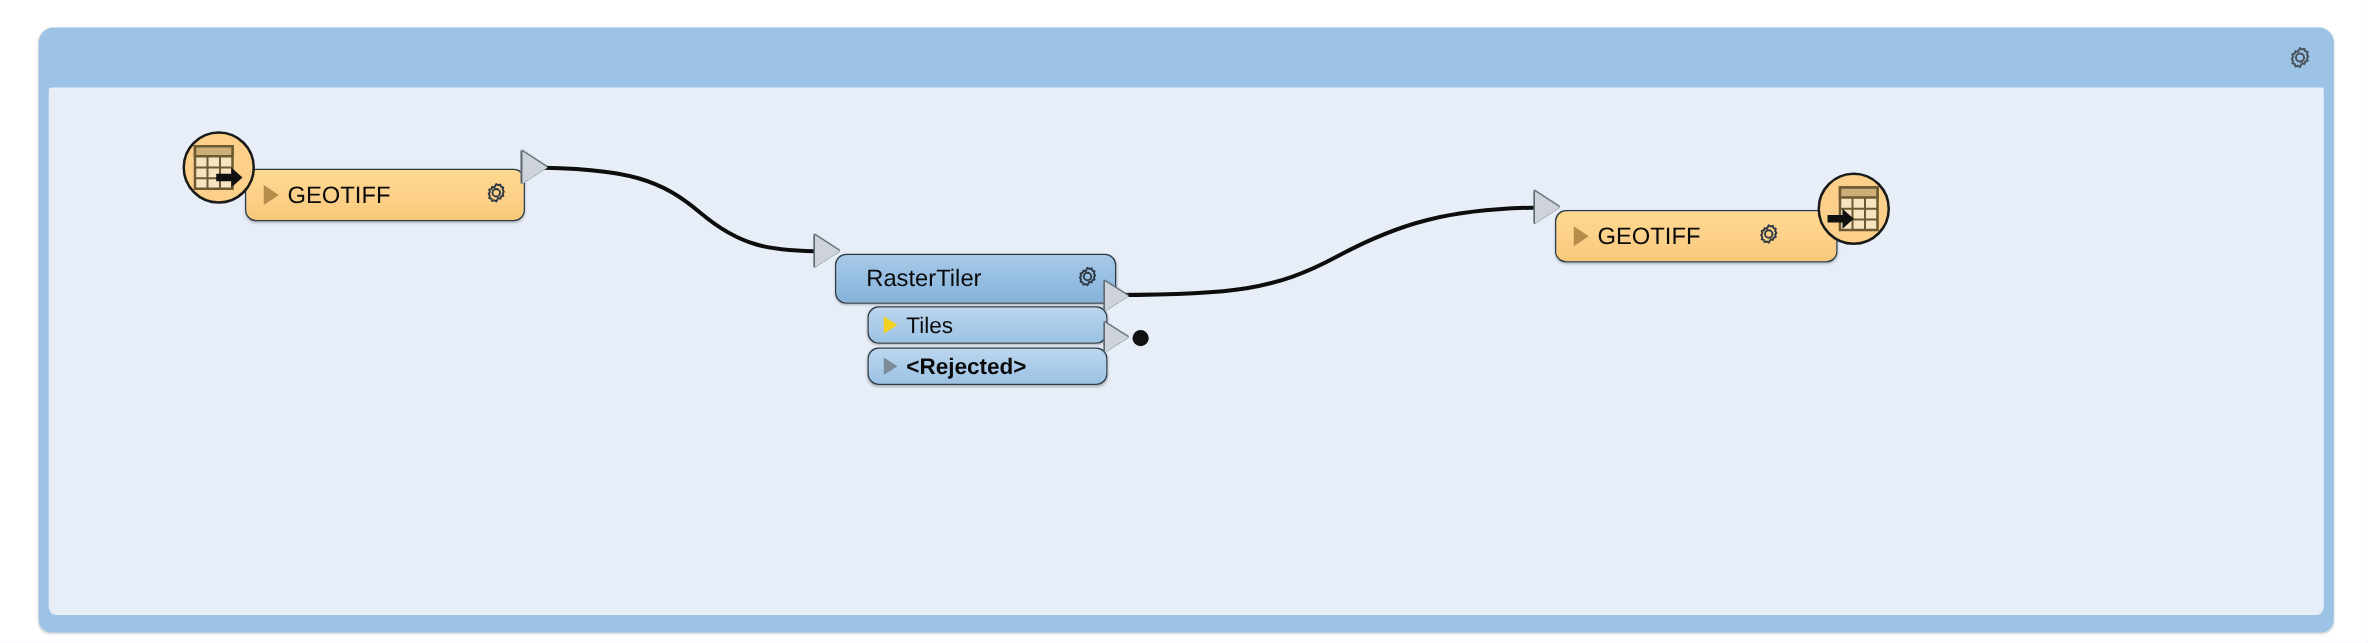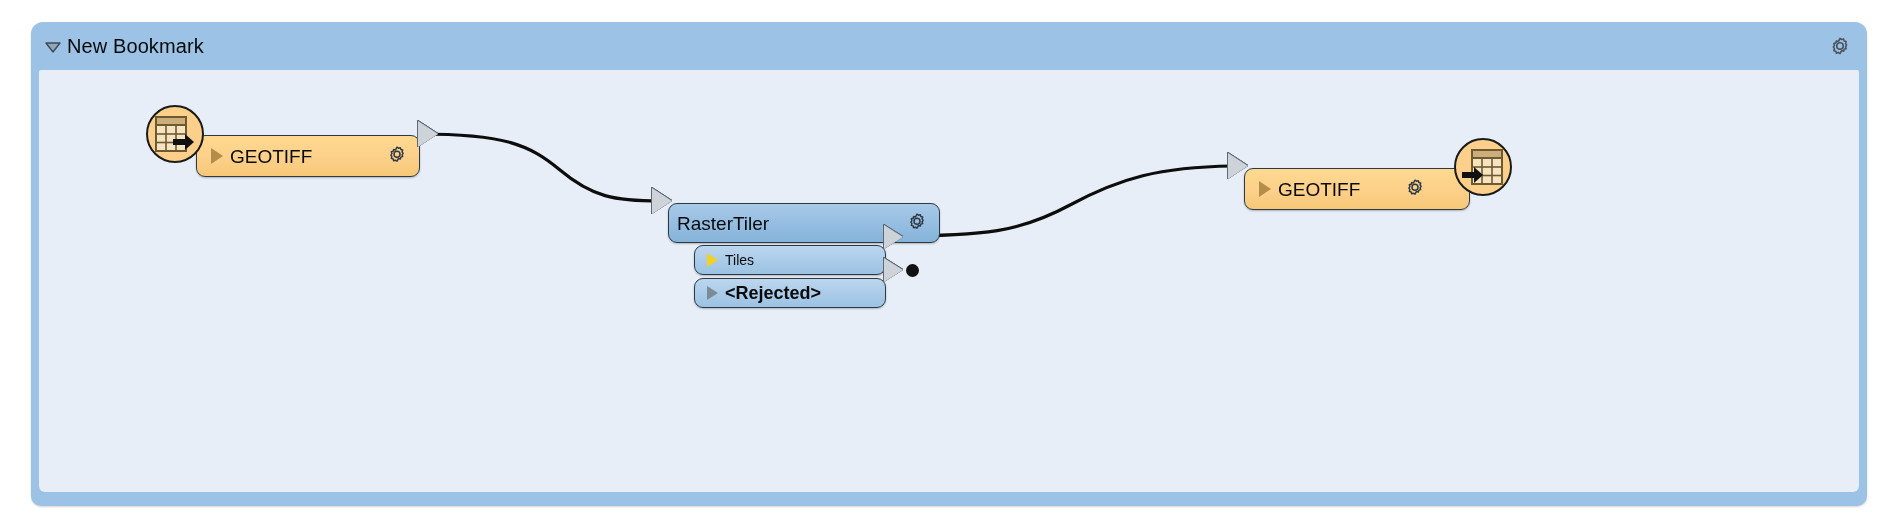--- a/index.html
+++ b/index.html
@@ -158,28 +158,20 @@
     border-radius: 50%;
     background: #111111;
     z-index: 2;
   }
 </style>
 </head>
 <body>
 
 <div id="bookmark">
 
-  <div id="bookmark-header">
-    <span id="bookmark-collapse">
-      <svg width="20" height="20" viewBox="0 0 20 20">
-        <polygon points="3,7 17,7 10,16" fill="#8fa7bb" stroke="#3f4a54" stroke-width="1.4" stroke-linejoin="round"></polygon>
-      </svg>
-    </span>
-    <span id="bookmark-title">New Bookmark</span>
-  </div>
 
   <span id="bookmark-gear">
     <svg width="26" height="26" viewBox="0 0 24 24">
       <g fill="none" stroke="#4a5560" stroke-width="1.5" stroke-linejoin="round">
         <path d="M12 3.2l1.5 1.0 1.8-.55.55 1.8 1.8.55-.55 1.8 1.0 1.5-1.0 1.5.55 1.8-1.8.55-.55 1.8-1.8-.55L12 17.2l-1.5-1.0-1.8.55-.55-1.8-1.8-.55.55-1.8-1.0-1.5 1.0-1.5-.55-1.8 1.8-.55.55-1.8 1.8.55z"></path>
         <circle cx="12" cy="10.2" r="3.0"></circle>
       </g>
     </svg>
   </span>
 
@@ -219,35 +211,35 @@
     </span>
   </div>
 
   <div class="stub" style="left:418px; top:121px;"></div>
 </div>
 
 <div class="node">
 
   <div class="stub" style="left:652px; top:188px;"></div>
 
-  <div class="bar header" style="left:668px; top:181px; width:272px; height:40px; padding-left:8px;">
+  <div class="bar header" style="left:668px; top:181px; width:225px; height:40px; padding-left:24px;">
     <span class="bar-label">RasterTiler</span>
     <span class="gear-slot">
       <svg width="24" height="24" viewBox="0 0 24 24">
         <g fill="none" stroke="#2f3a44" stroke-width="1.5" stroke-linejoin="round">
           <path d="M12 3.2l1.5 1.0 1.8-.55.55 1.8 1.8.55-.55 1.8 1.0 1.5-1.0 1.5.55 1.8-1.8.55-.55 1.8-1.8-.55L12 17.2l-1.5-1.0-1.8.55-.55-1.8-1.8-.55.55-1.8-1.0-1.5 1.0-1.5-.55-1.8 1.8-.55.55-1.8 1.8.55z"></path>
           <circle cx="12" cy="10.2" r="3.0"></circle>
         </g>
       </svg>
     </span>
   </div>
 
   <div class="bar port" style="left:694px; top:223px; width:192px; height:30px; padding-left:12px;">
     <span class="tri yellow" style="border-top-width:7px;border-bottom-width:7px;border-left-width:11px;"></span>
-    <span class="bar-label" style="font-size:14px;">Tiles</span>
+    <span class="bar-label" style="font-size:18px;">Tiles</span>
   </div>
   <div class="stub" style="left:884px; top:225px; border-top-width:12px; border-bottom-width:12px; border-left-width:19px;"></div>
 
   <div class="bar port" style="left:694px; top:256px; width:192px; height:30px; padding-left:12px;font-weight:bold;">
     <span class="tri gray" style="border-top-width:7px;border-bottom-width:7px;border-left-width:11px;"></span>
     <span class="bar-label" style="font-size:18px;">&lt;Rejected&gt;</span>
   </div>
   <div class="stub" style="left:884px; top:258px; border-top-width:12px; border-bottom-width:12px; border-left-width:19px;"></div>
   <div class="dot-end" style="left:906px; top:264px;"></div>
 </div>

